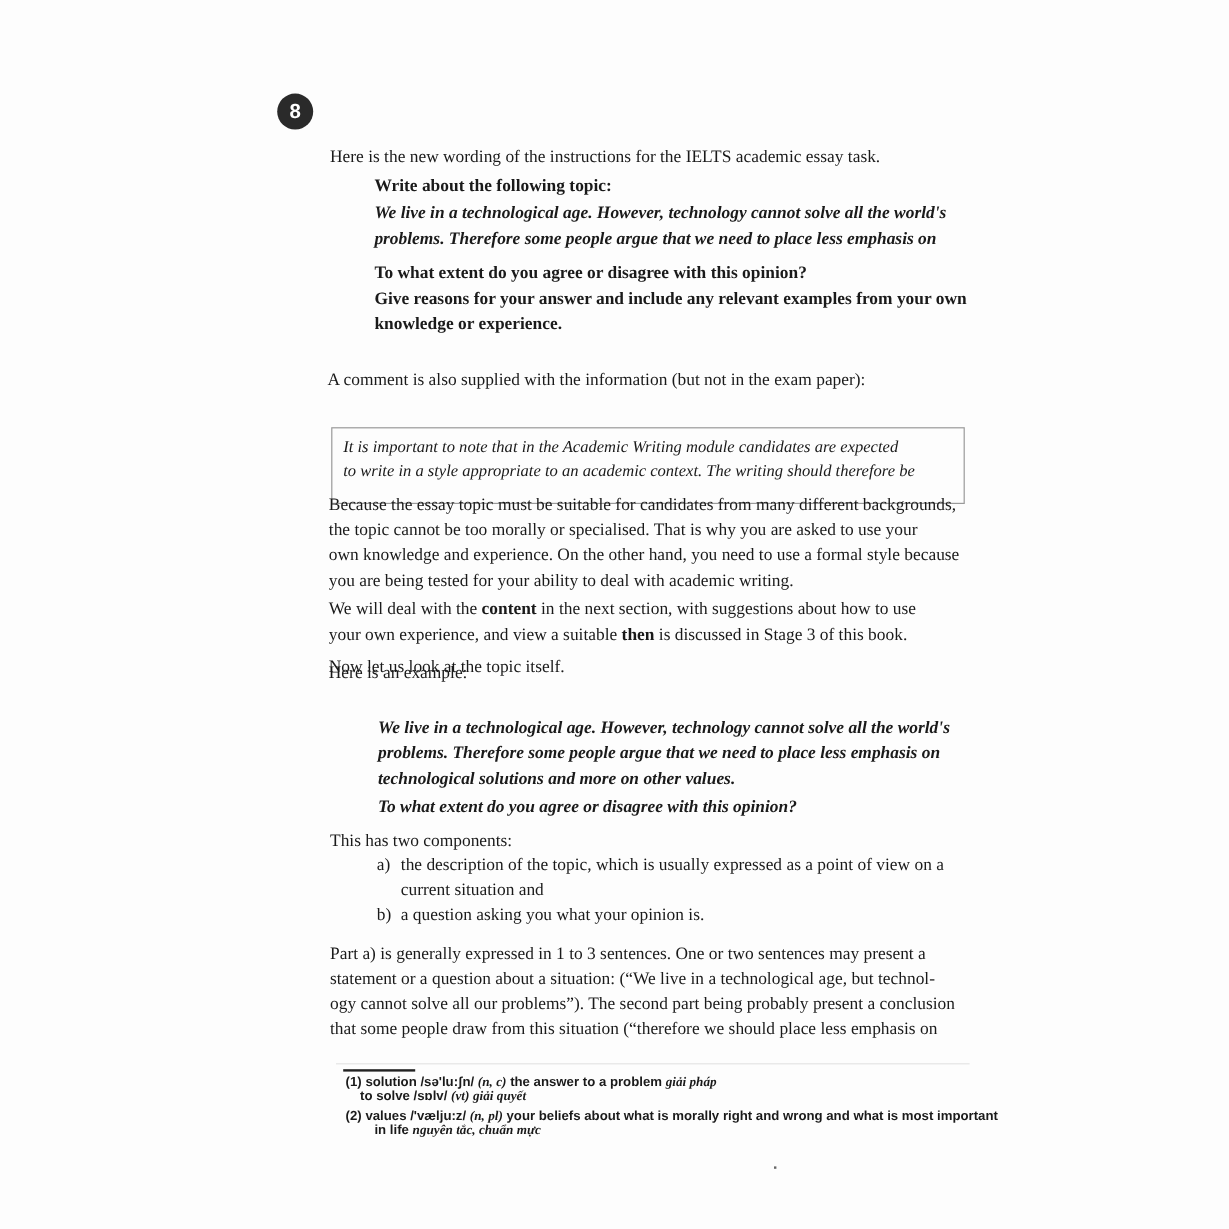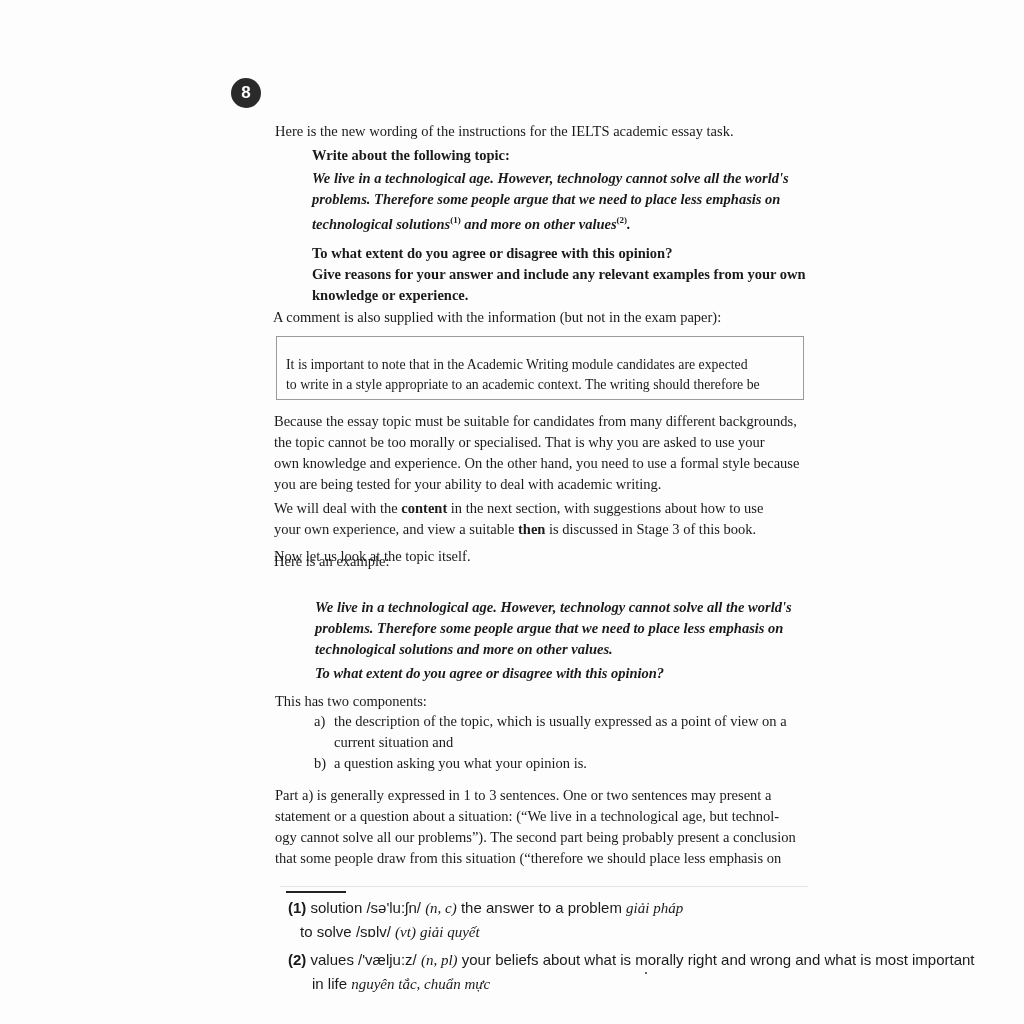--- a/index.html
+++ b/index.html
@@ -8,45 +8,44 @@
   .page { position: absolute; left: 0; top: 0; width: 1024px; height: 1024px; background: #fdfdfd; }
   .badge { position: absolute; left: 231px; top: 78px; width: 30px; height: 30px; border-radius: 50%;
            background: #2a2a2a; color: #fff; font-family: "Liberation Sans", sans-serif; font-weight: bold;
            font-size: 17px; display: flex; align-items: center; justify-content: center; }
   .abs { position: absolute; }
   .p { font-size: 14.5px; line-height: 21px; margin: 0; }
   .b { font-weight: bold; }
   .bi { font-weight: bold; font-style: italic; }
   .line { white-space: nowrap; display: block; }
   sup { font-size: 9px; font-style: normal; }
-  .box { position: absolute; left: 276px; top: 336px; width: 528px; height: 64px;
-         border: 1px solid #9a9a9a; box-sizing: border-box; padding: 18px 9px; }
+  .box { position: absolute; left: 276px; top: 356px; width: 528px; height: 64px;
+         border: 1px solid #9a9a9a; box-sizing: border-box; padding: 6px 9px; font-style: italic; }
   .fn-rule { position: absolute; left: 286px; top: 891px; width: 60px; height: 2px; background: #222; }
   .fn-top { position: absolute; left: 280px; top: 886px; width: 528px; height: 1px; background: #e4e4e4; }
-  .fn { font-family: "Liberation Sans", sans-serif; font-size: 15px; line-height: 24px; }
+  .fn { font-family: "Liberation Sans", sans-serif; font-size: 11px; line-height: 12px; font-weight: bold; }
   .fn i { font-family: "Liberation Serif", serif; }
   .dot { position: absolute; left: 645px; top: 972px; width: 2px; height: 2px; background: #666; }
 </style>
 </head>
 <body>
 
 <div class="page">
 
   <div class="badge">
     <span>8</span>
   </div>
 
   <p class="p abs" style="left:256px;top:121px;margin-left:19px;">Here is the new wording of the instructions for the IELTS academic essay task.</p>
 
   <div class="abs" style="left:312px;top:145px;">
     <p class="p b">Write about the following topic:</p>
     <p class="p bi" style="margin-top:2px;">
       <span class="line">We live in a technological age. However, technology cannot solve all the world's</span>
       <span class="line">problems. Therefore some people argue that we need to place less emphasis on</span>
-      <span class="line"><span>technological solutions</span><sup>(1)</sup><span> and more on other values</span><sup>(2)</sup><span>.</span></span>
     </p>
     <p class="p b" style="margin-top:8px;">To what extent do you agree or disagree with this opinion?</p>
     <p class="p b">
       <span class="line">Give reasons for your answer and include any relevant examples from your own</span>
       <span class="line">knowledge or experience.</span>
     </p>
   </div>
 
   <p class="p abs" style="left:273px;top:307px;">A comment is also supplied with the information (but not in the exam paper):</p>
 

